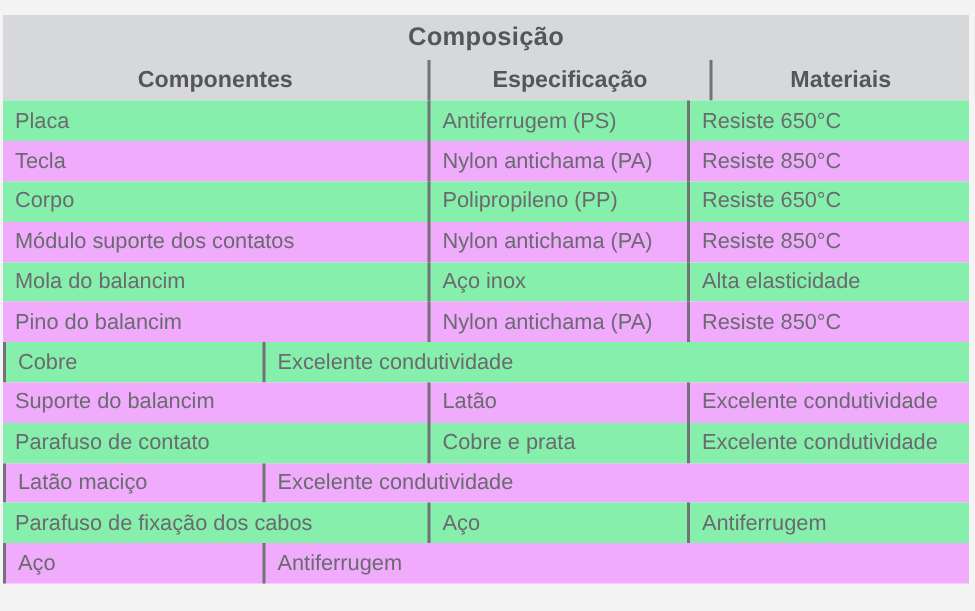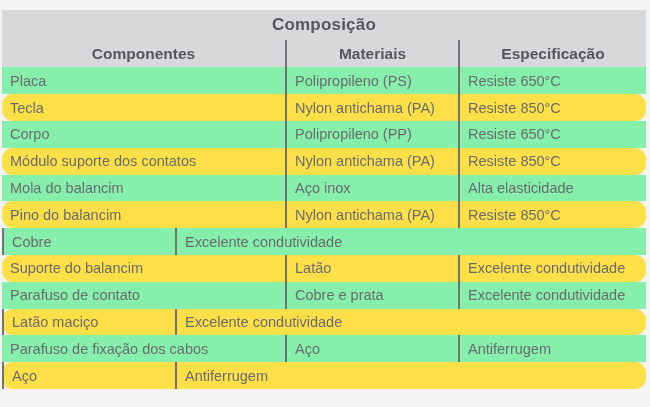--- a/index.html
+++ b/index.html
@@ -21,21 +21,21 @@
     letter-spacing: 0.2px;
   }
   .colhead { height: 27.4px; background: #d7d8da; display: flex; }
   .colhead .cell {
     display: flex; align-items: center; justify-content: center;
     font-weight: bold; font-size: 15.5px; color: #55565a;
     box-sizing: border-box;
   }
   .row { height: 26.8px; display: flex; }
   .row.plain { background: #86efac; }
-  .row.alt   { background: #fde047; border-radius: 11px; }
+  .row.alt   { background: #f0abfc; }
   .row .cell {
     display: flex; align-items: center;
     font-size: 14.5px; color: #6a6b6f;
     padding-left: 8px; box-sizing: border-box;
     white-space: nowrap; overflow: hidden;
   }
   .c1 { width: 283px; }
   .c2 { width: 173px; border-left: 2px solid #727376; }
   .c3 { flex: 1;      border-left: 2px solid #727376; }
   .colhead .c1, .colhead .c2, .colhead .c3 { padding-left: 0; }
@@ -43,27 +43,27 @@
 </head>
 <body>
 
 <div class="stage">
   <div class="tbl">
 
     <div class="title-band">Composição</div>
 
     <div class="colhead">
       <div class="cell c1">Componentes</div>
+      <div class="cell c3">Especificação</div>
       <div class="cell c2">Materiais</div>
-      <div class="cell c3">Especificação</div>
     </div>
 
     <div class="row plain">
       <div class="cell c1">Placa</div>
-      <div class="cell c2">Polipropileno (PS)</div>
+      <div class="cell c2">Antiferrugem (PS)</div>
       <div class="cell c3">Resiste 650°C</div>
     </div>
     <div class="row alt">
       <div class="cell c1">Tecla</div>
       <div class="cell c2">Nylon antichama (PA)</div>
       <div class="cell c3">Resiste 850°C</div>
     </div>
     <div class="row plain">
       <div class="cell c1">Corpo</div>
       <div class="cell c2">Polipropileno (PP)</div>

